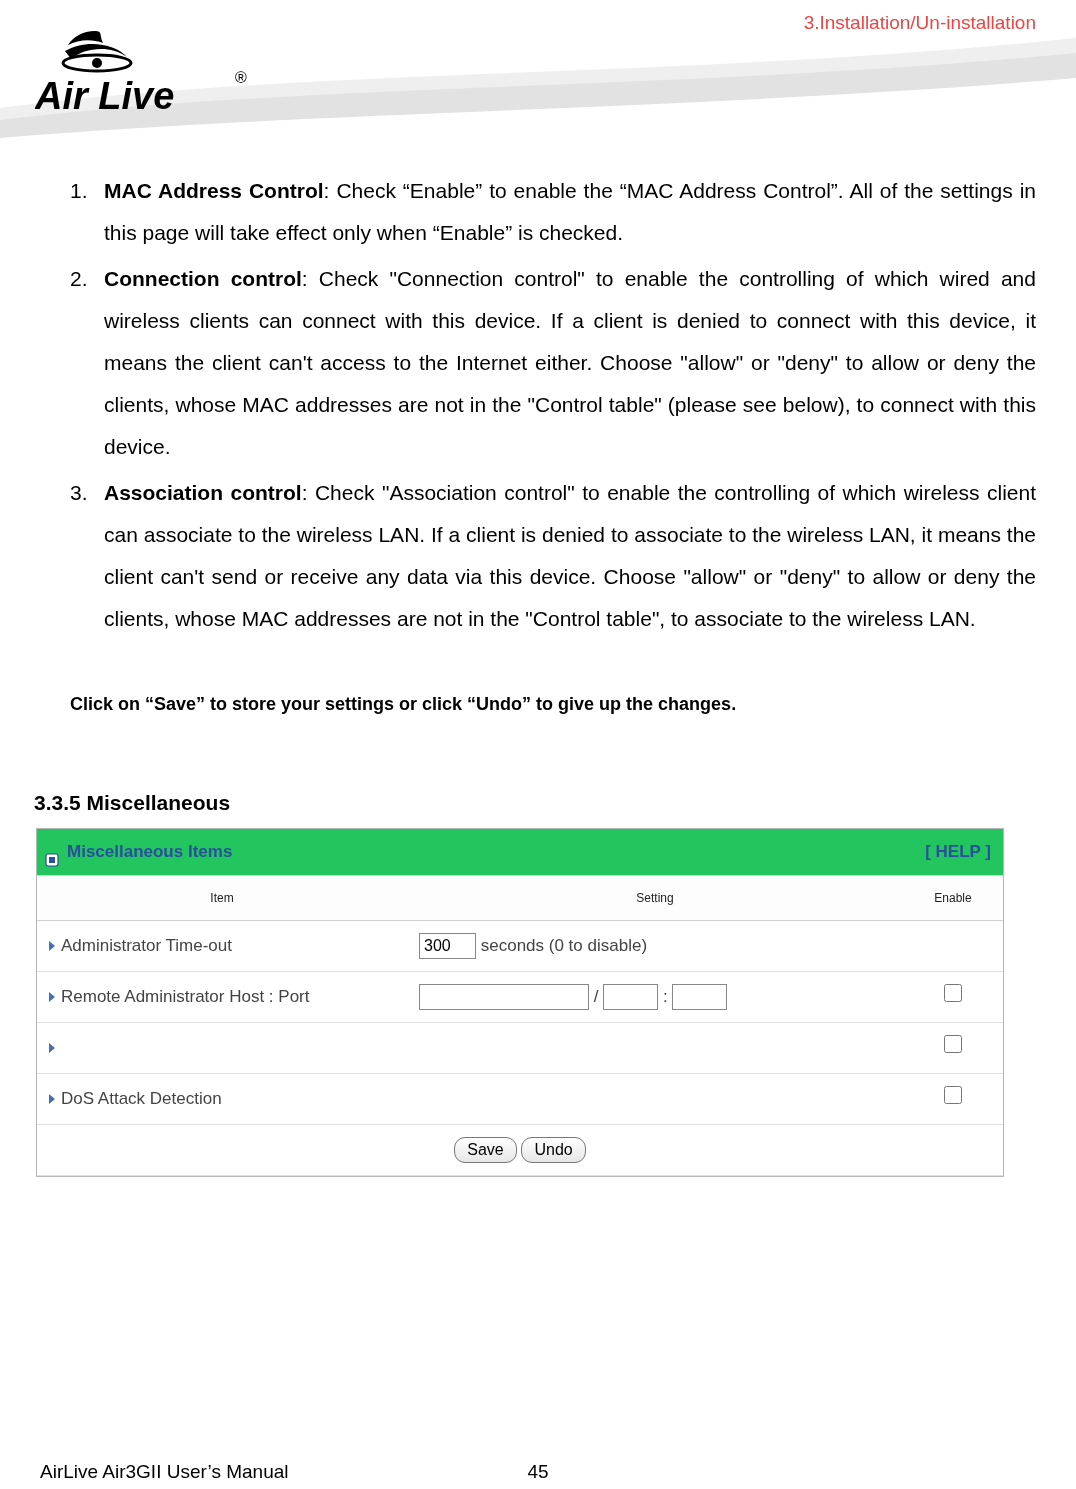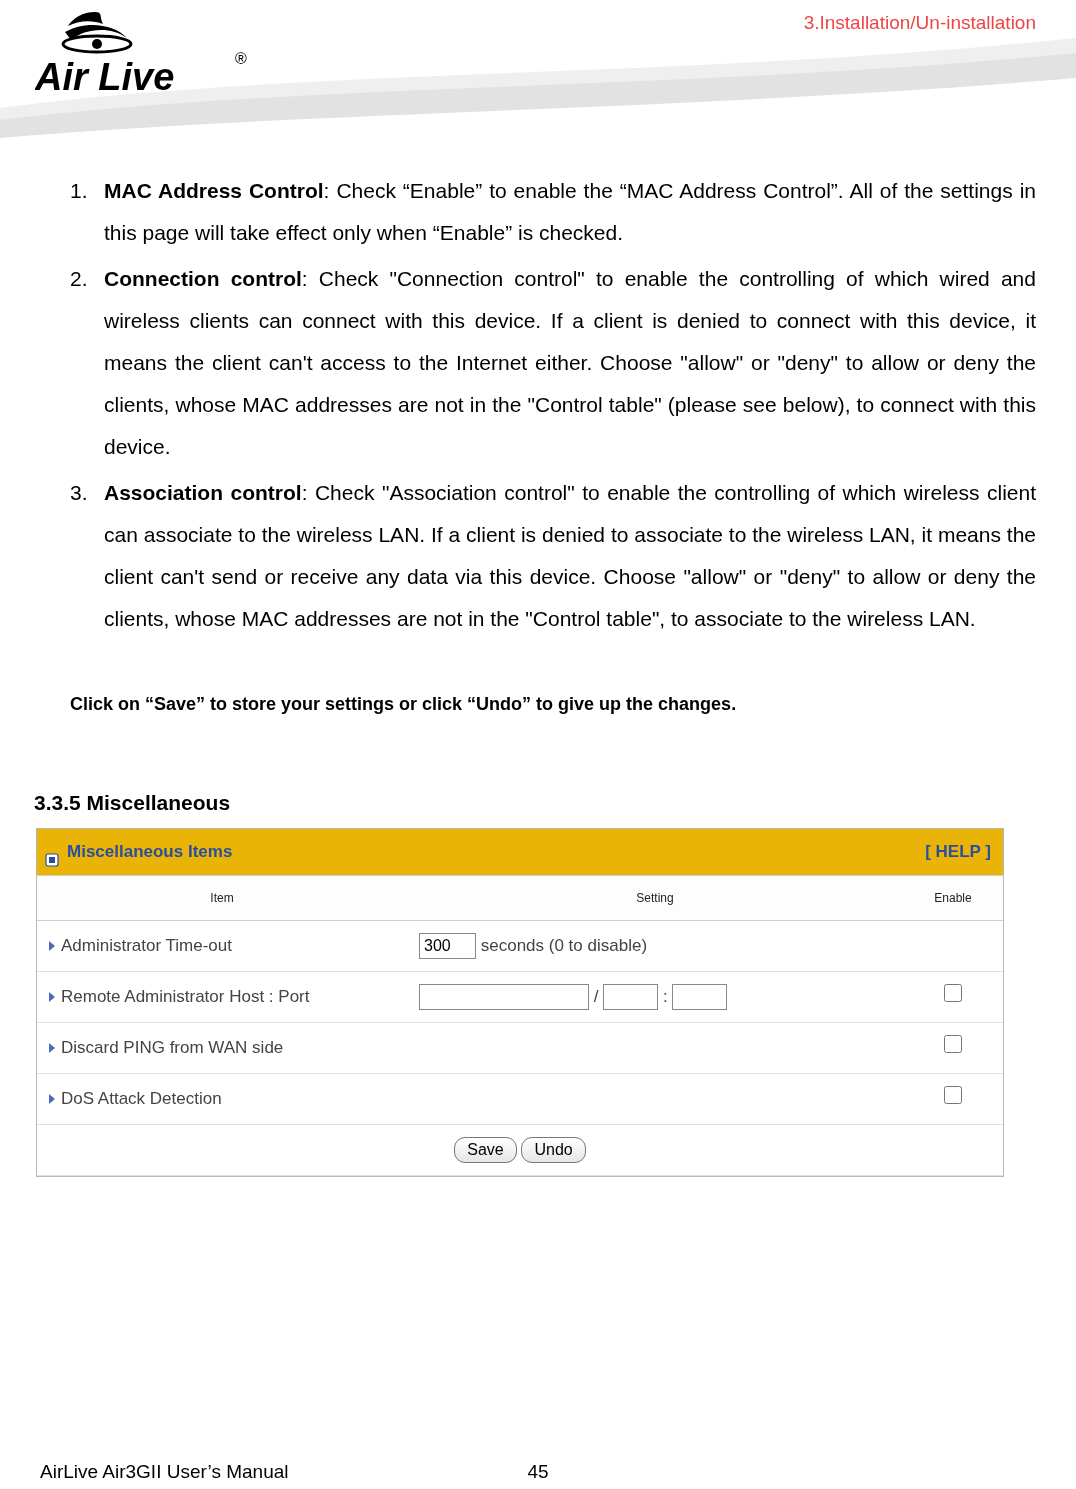--- a/index.html
+++ b/index.html
@@ -17,21 +17,21 @@
     }
     .breadcrumb {
       position: absolute;
       top: 12px;
       right: 40px;
       font-size: 19px;
       color: #ef4444;
     }
     .logo-wrap {
       position: absolute;
-      top: 10px;
+      top: 29px;
       left: 35px;
     }
     .logo-wrap svg { display: block; }
     .swoosh {
       position: absolute;
       top: 38px;
       left: 0;
       width: 100%;
       height: 100px;
       overflow: hidden;
@@ -69,21 +69,21 @@
       margin-left: -34px;
       width: 968px;
       border: 1px solid #b8b8b8;
       font-size: 17px;
       background: #fff;
     }
     .panel-header {
       display: flex;
       align-items: flex-start;
       justify-content: space-between;
-      background: #eab308;
+      background: #22c55e;
       border-bottom: 1px solid #d0d0d0;
       padding: 6px 12px 6px 8px;
       font-weight: bold;
     }
     .panel-header-left {
       display: flex;
       align-items: center;
       gap: 8px;
       color: #2a4f9c;
     }
@@ -259,21 +259,20 @@
             <input type="text" class="txt-in w55" style="">
             <span>:</span>
             <input type="text" class="txt-in w55" style="">
           </td>
           <td class="center"><input type="checkbox" class="chk" style=""></td>
         </tr>
         <tr>
           <td colspan="2">
               <div class="row-label">
                 <span class="tri"></span>
-                <span>Discard PING from WAN side</span>
               </div>
             </td>
           <td class="center"><input type="checkbox" class="chk" style=""></td>
         </tr>
         <tr>
           <td colspan="2">
               <div class="row-label">
                 <span class="tri"></span>
                 <span>DoS Attack Detection</span>
               </div>

